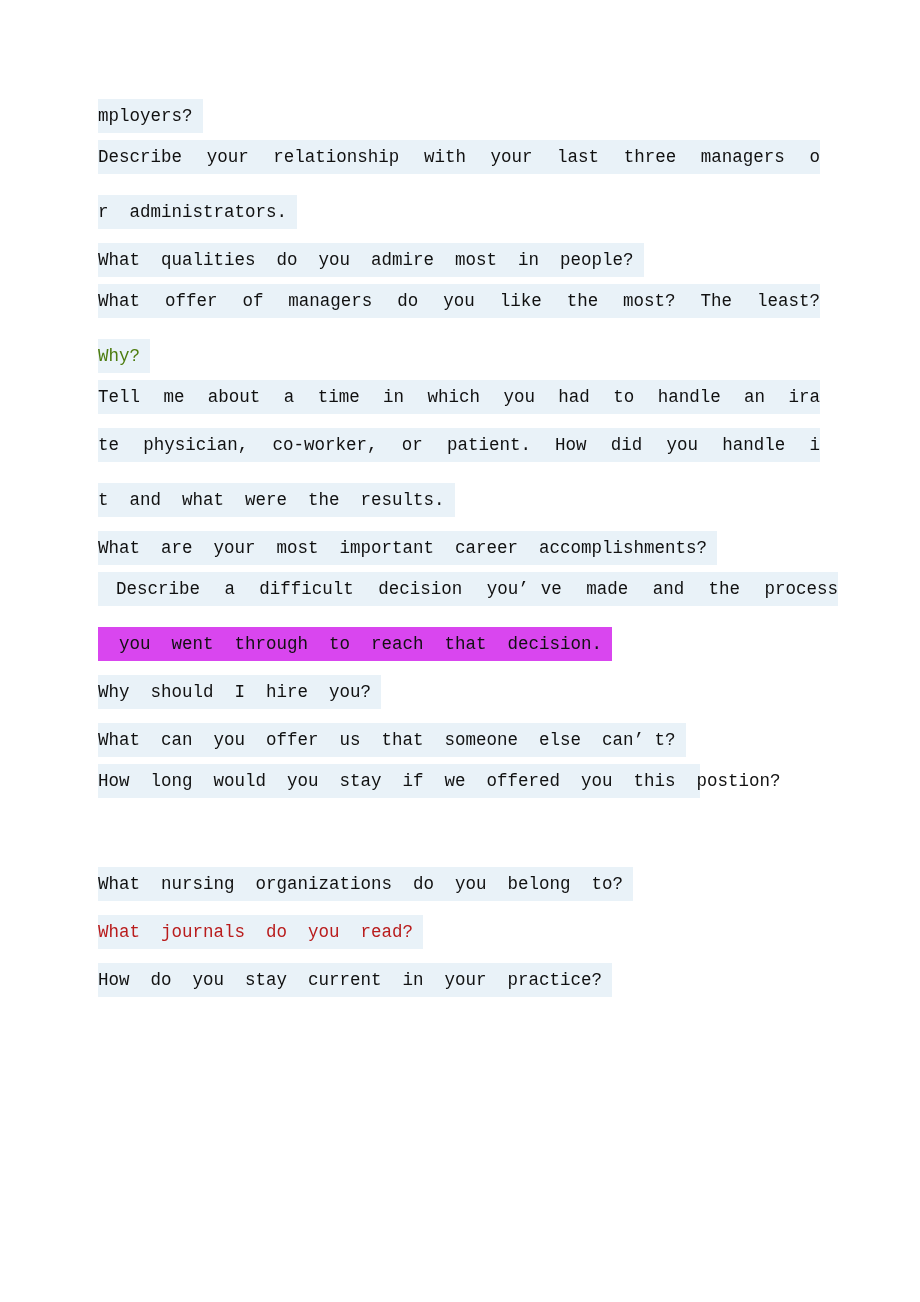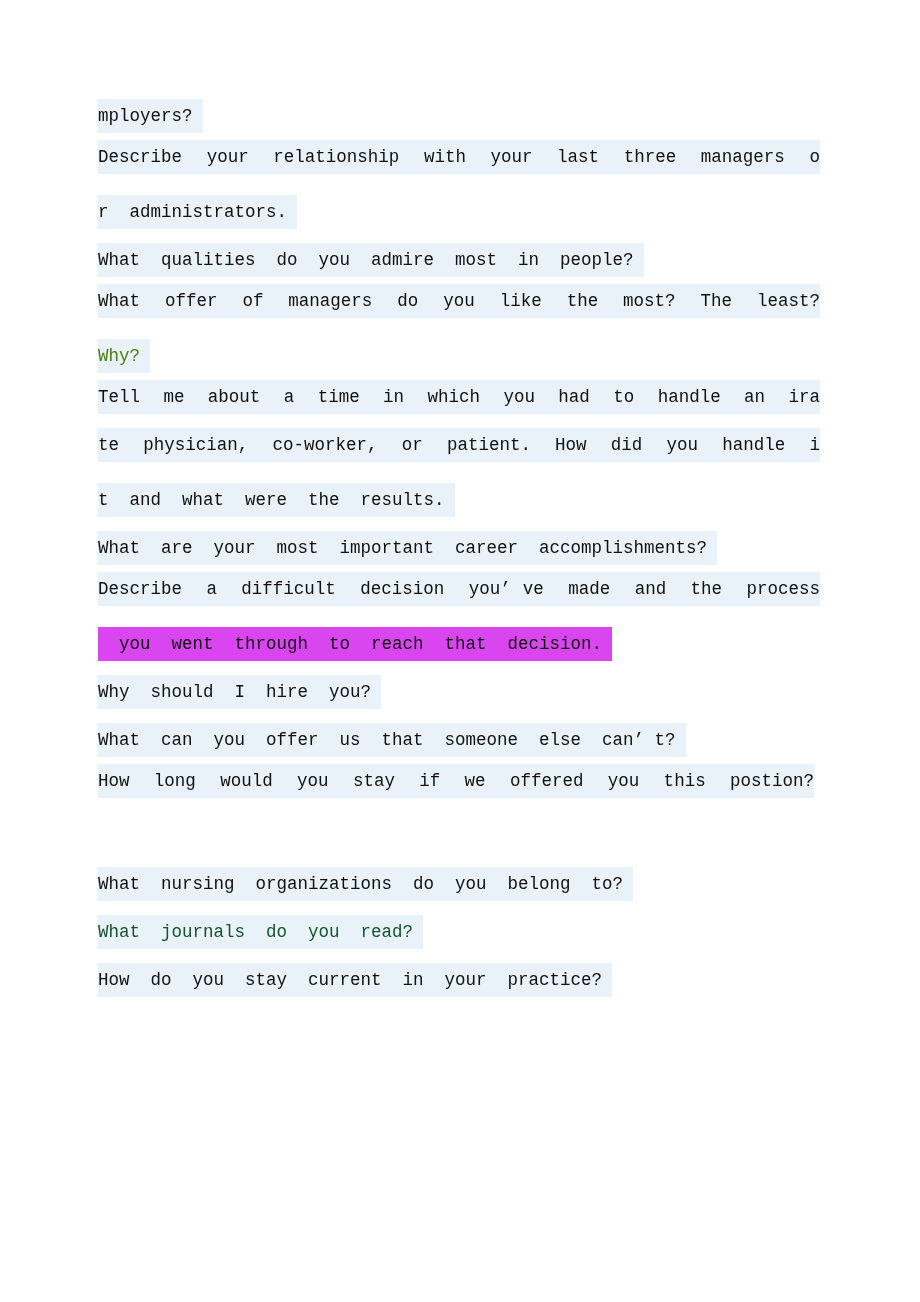--- a/index.html
+++ b/index.html
@@ -80,23 +80,23 @@
       <div class="doc-line ragged" style="height: 48px; line-height: 48px; font-size: 17.5px; color: rgb(17, 17, 17);"><span class="hl" style="background-color: rgb(233, 242, 248);">mployers?</span></div>
       <div class="doc-line justify" style="height: 48px; line-height: 48px; font-size: 17.5px; color: rgb(17, 17, 17);"><span class="hl" style="background-color: rgb(233, 242, 248); width: 722px;">Describe  your  relationship  with  your  last  three  managers  o</span></div>
       <div class="doc-line ragged" style="height: 48px; line-height: 48px; font-size: 17.5px; color: rgb(17, 17, 17);"><span class="hl" style="background-color: rgb(233, 242, 248);">r  administrators.</span></div>
       <div class="doc-line ragged" style="height: 48px; line-height: 48px; font-size: 17.5px; color: rgb(17, 17, 17);"><span class="hl" style="background-color: rgb(233, 242, 248);">What  qualities  do  you  admire  most  in  people?</span></div>
       <div class="doc-line justify" style="height: 48px; line-height: 48px; font-size: 17.5px; color: rgb(17, 17, 17);"><span class="hl" style="background-color: rgb(233, 242, 248); width: 722px;">What  offer  of  managers  do  you  like  the  most?  The  least?</span></div>
       <div class="doc-line ragged" style="height: 48px; line-height: 48px; font-size: 17.5px; color: #4d7c0f;"><span class="hl" style="background-color: rgb(233, 242, 248);">Why?</span></div>
       <div class="doc-line justify" style="height: 48px; line-height: 48px; font-size: 17.5px; color: rgb(17, 17, 17);"><span class="hl" style="background-color: rgb(233, 242, 248); width: 722px;">Tell  me  about  a  time  in  which  you  had  to  handle  an  ira</span></div>
       <div class="doc-line justify" style="height: 48px; line-height: 48px; font-size: 17.5px; color: rgb(17, 17, 17);"><span class="hl" style="background-color: rgb(233, 242, 248); width: 722px;">te  physician,  co-worker,  or  patient.  How  did  you  handle  i</span></div>
       <div class="doc-line ragged" style="height: 48px; line-height: 48px; font-size: 17.5px; color: rgb(17, 17, 17);"><span class="hl" style="background-color: rgb(233, 242, 248);">t  and  what  were  the  results.</span></div>
       <div class="doc-line ragged" style="height: 48px; line-height: 48px; font-size: 17.5px; color: rgb(17, 17, 17);"><span class="hl" style="background-color: rgb(233, 242, 248);">What  are  your  most  important  career  accomplishments?</span></div>
-      <div class="doc-line justify" style="height: 48px; line-height: 48px; font-size: 17.5px; color: rgb(17, 17, 17);"><span class="hl" style="background-color: rgb(233, 242, 248); width: 722px;">Describe  a  difficult  decision  you’ ve  made  and  the  process</span></div>
+      <div class="doc-line justify" style="height: 48px; line-height: 48px; font-size: 17.5px; color: rgb(17, 17, 17);"><span class="hl" style="background-color: rgb(233, 242, 248); width: 722px; padding-left: 18px;">Describe  a  difficult  decision  you’ ve  made  and  the  process</span></div>
       <div class="doc-line ragged" style="height: 48px; line-height: 48px; font-size: 17.5px; color: rgb(17, 17, 17);"><span class="hl" style="background-color: #d946ef;">  you  went  through  to  reach  that  decision.</span></div>
       <div class="doc-line ragged" style="height: 48px; line-height: 48px; font-size: 17.5px; color: rgb(17, 17, 17);"><span class="hl" style="background-color: rgb(233, 242, 248);">Why  should  I  hire  you?</span></div>
       <div class="doc-line ragged" style="height: 48px; line-height: 48px; font-size: 17.5px; color: rgb(17, 17, 17);"><span class="hl" style="background-color: rgb(233, 242, 248);">What  can  you  offer  us  that  someone  else  can’ t?</span></div>
-      <div class="doc-line justify" style="height: 48px; line-height: 48px; font-size: 17.5px; color: rgb(17, 17, 17);"><span class="hl" style="background-color: rgb(233, 242, 248); width: 716px;">How  long  would  you  stay  if  we  offered  you  this  postion?</span></div>
+      <div class="doc-line justify" style="height: 48px; line-height: 48px; font-size: 17.5px; color: rgb(17, 17, 17);"><span class="hl" style="background-color: rgb(233, 242, 248); width: 602px;">How  long  would  you  stay  if  we  offered  you  this  postion?</span></div>
       <div class="doc-line blank" style="height: 48px; line-height: 48px; font-size: 17.5px; color: rgb(17, 17, 17);"><span class="hl"></span></div>
       <div class="doc-line ragged" style="height: 48px; line-height: 48px; font-size: 17.5px; color: rgb(17, 17, 17);"><span class="hl" style="background-color: rgb(233, 242, 248);">What  nursing  organizations  do  you  belong  to?</span></div>
-      <div class="doc-line ragged" style="height: 48px; line-height: 48px; font-size: 17.5px; color: #14532d; text-decoration: underline;"><span class="hl" style="background-color: rgb(233, 242, 248);">What  journals  do  you  read?</span></div>
+      <div class="doc-line ragged" style="height: 48px; line-height: 48px; font-size: 17.5px; color: #b91c1c; text-decoration: underline;"><span class="hl" style="background-color: rgb(233, 242, 248);">What  journals  do  you  read?</span></div>
       <div class="doc-line ragged" style="height: 48px; line-height: 48px; font-size: 17.5px; color: rgb(17, 17, 17);"><span class="hl" style="background-color: rgb(233, 242, 248);">How  do  you  stay  current  in  your  practice?</span></div>
     </div>
 </div>
 
 </body></html>

